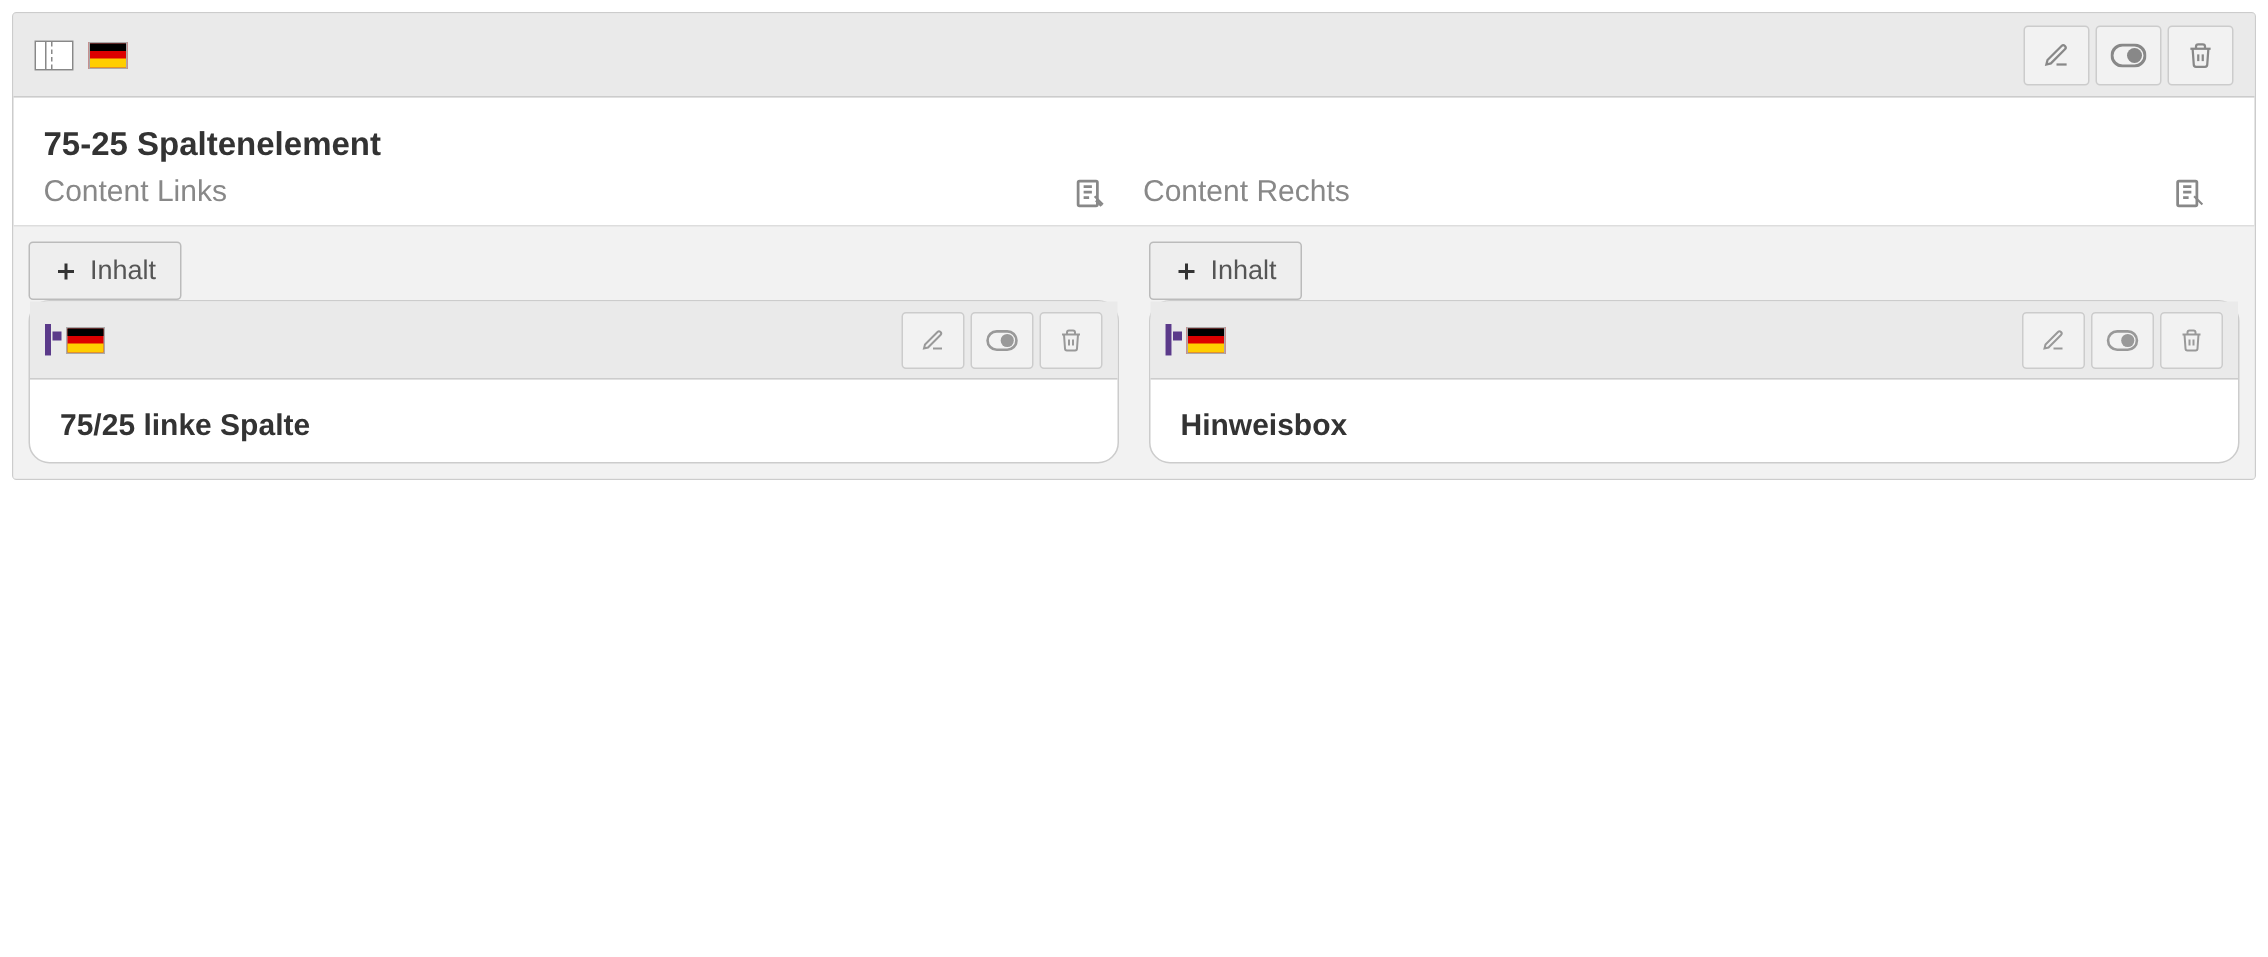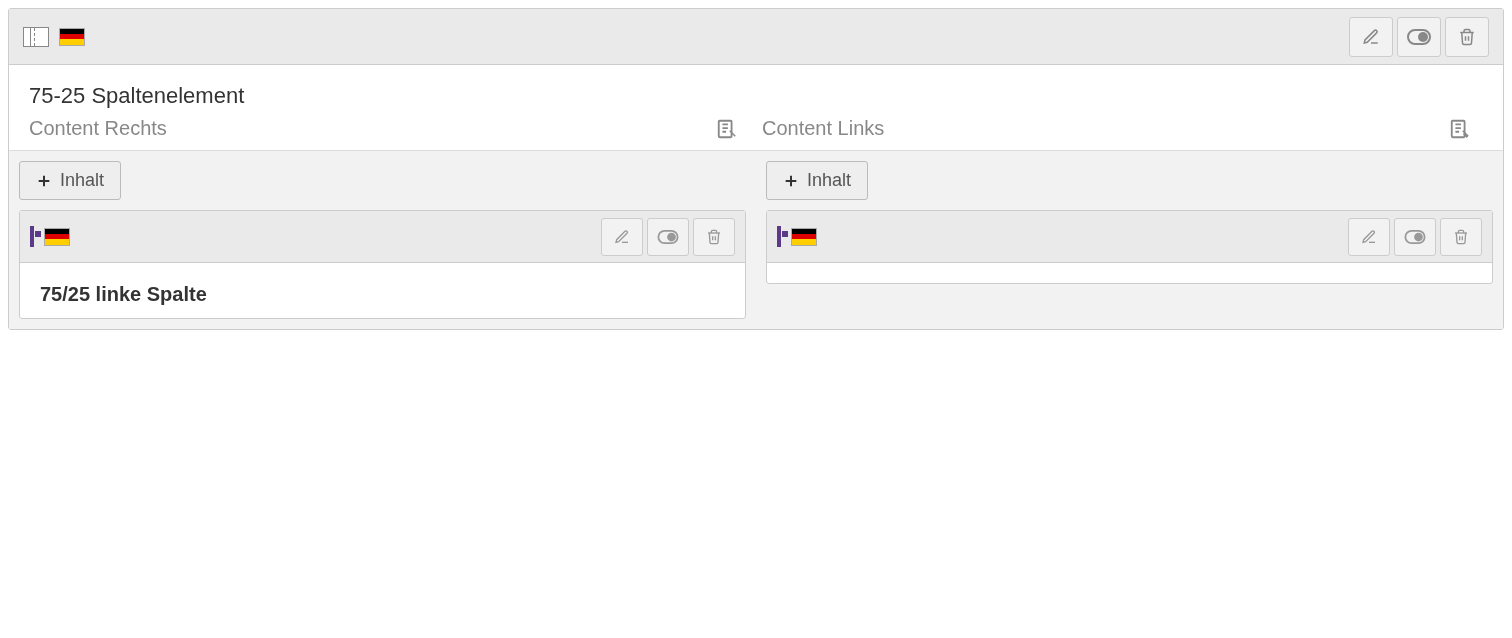--- a/index.html
+++ b/index.html
@@ -65,21 +65,21 @@
     align-items: center;
     justify-content: center;
     color: #888;
     cursor: pointer;
   }
   .panel-title-row {
     padding: 18px 20px 8px 20px;
   }
   .panel-title {
     font-size: 22px;
-    font-weight: normal;
+    font-weight: bold;
     color: #333;
   }
   .columns-header {
     display: flex;
     padding: 0 20px 10px 20px;
   }
   .col-hdr {
     flex: 1;
     display: flex;
     align-items: center;
@@ -93,38 +93,38 @@
     display: flex;
     background: #f2f2f2;
     border-top: 1px solid #ddd;
     padding: 10px;
     gap: 20px;
   }
   .column {
     flex: 1;
     display: flex;
     flex-direction: column;
-    gap: 10px;
+    gap: 0;
   }
   .add-button {
     display: inline-flex;
     align-items: center;
     gap: 8px;
     border: 1px solid #bbb;
     background: #eee;
     border-radius: 3px;
     padding: 8px 16px;
     font-size: 18px;
     color: #555;
     cursor: pointer;
     align-self: flex-start;
   }
   .content-card {
     border: 1px solid #ccc;
-    border-radius: 3px;
+    border-radius: 14px;
     background: #fff;
   }
   .card-header {
     display: flex;
     align-items: center;
     justify-content: space-between;
     background: #eaeaea;
     border-bottom: 1px solid #ccc;
     padding: 6px 10px;
     height: 52px;
@@ -212,42 +212,42 @@
           </svg>
       </button>
     </div>
   </div>
 
   <div class="panel-title-row">
     <div class="panel-title">75-25 Spaltenelement</div>
   </div>
 
   <div class="columns-header">
-    <div class="col-hdr">
-      <span>Content Rechts</span>
-      <span>
-        <svg width="22" height="22" viewBox="0 0 24 24" fill="none" stroke="#888" stroke-width="2">
-            <rect x="3" y="3" width="14" height="18" rx="1"></rect>
-            <path d="M7 7h6M7 11h6M7 15h4"></path>
-            <path d="M15 14l6 6" stroke-width="1.5"></path>
-          </svg>
-      </span>
-    </div>
     <div class="col-hdr">
       <span>Content Links</span>
       <span>
         <svg width="22" height="22" viewBox="0 0 24 24" fill="none" stroke="#888" stroke-width="2">
             <rect x="3" y="3" width="14" height="18" rx="1"></rect>
             <path d="M7 7h6M7 11h6M7 15h4"></path>
             <path d="M16 17l4 4"></path>
             <path d="M20 17l-4 4" stroke="none"></path>
             <path d="M15 14l6 6" stroke-width="1.5"></path>
           </svg>
       </span>
     </div>
+    <div class="col-hdr">
+      <span>Content Rechts</span>
+      <span>
+        <svg width="22" height="22" viewBox="0 0 24 24" fill="none" stroke="#888" stroke-width="2">
+            <rect x="3" y="3" width="14" height="18" rx="1"></rect>
+            <path d="M7 7h6M7 11h6M7 15h4"></path>
+            <path d="M15 14l6 6" stroke-width="1.5"></path>
+          </svg>
+      </span>
+    </div>
   </div>
 
   <div class="columns-body">
 
     <div class="column">
       <button class="add-button">
         <svg width="16" height="16" viewBox="0 0 24 24" stroke="#333" stroke-width="3">
             <path d="M12 4v16M4 12h16"></path>
           </svg>
         <span>Inhalt</span>
@@ -321,17 +321,18 @@
                   <path d="M3 6h18"></path>
                   <path d="M8 6V4a2 2 0 0 1 2-2h4a2 2 0 0 1 2 2v2"></path>
                   <path d="M19 6l-1 14a2 2 0 0 1-2 2H8a2 2 0 0 1-2-2L5 6"></path>
                   <path d="M10 11v6"></path>
                   <path d="M14 11v6"></path>
                 </svg>
             </button>
           </div>
         </div>
         <div class="card-body">
+          <div class="card-title">Hinweisbox</div>
         </div>
       </div>
     </div>
   </div>
 </div>
 
 </body></html>

